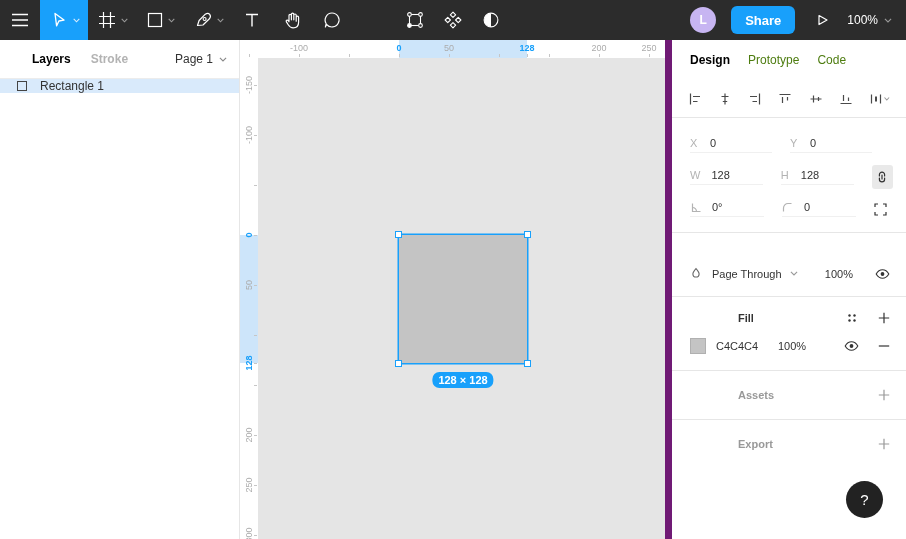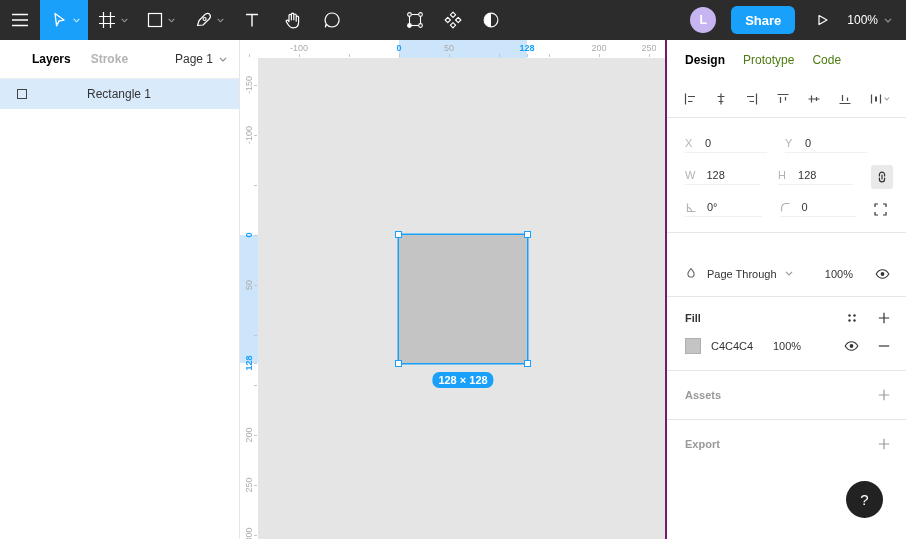--- a/index.html
+++ b/index.html
@@ -27,21 +27,21 @@
   .play{margin-left:18px;cursor:pointer;}
   .zoom-dd{margin-left:16px;display:flex;align-items:center;gap:6px;color:#fff;font-size:12px;cursor:pointer;}
 
   
   .left-panel{position:absolute;top:40px;left:0;width:240px;bottom:0;background:#fff;border-right:1px solid #E6E6E6;z-index:5;}
   .lp-header{height:39px;display:flex;align-items:center;padding:0 12px 0 32px;border-bottom:1px solid #ECECEC;}
   .lp-tab{font-size:12px;font-weight:600;cursor:pointer;}
   .lp-tab.active{color:#000;}
   .lp-tab.inactive{color:#B3B3B3;margin-left:20px;}
   .page-sel{margin-left:auto;display:flex;align-items:center;gap:6px;font-size:12px;color:#333;cursor:pointer;}
-  .layer-row{height:30px;display:flex;align-items:center;padding-left:17px;font-size:12px;color:#333;cursor:pointer;gap:47px;}
+  .layer-row{height:14px;display:flex;align-items:center;padding-left:17px;font-size:12px;color:#333;cursor:pointer;}
   .layer-row.selected{background:#D9EAFB;}
   .sq-icon{width:10px;height:10px;border:1px solid #444;margin-right:13px;flex:0 0 auto;}
 
   
   .canvas-area{position:absolute;top:40px;left:240px;right:241px;bottom:0;background:#7f1d1d;}
   .ruler-top{position:absolute;top:0;left:0;right:0;height:18px;background:#fff;overflow:hidden;z-index:2;}
   .ruler-left{position:absolute;top:18px;left:0;width:18px;bottom:0;background:#fff;overflow:hidden;z-index:2;}
   .ruler-hl{position:absolute;background:#CDE5FA;}
   .ruler-top .ruler-hl{top:0;bottom:0;}
   .ruler-left .ruler-hl{left:0;right:0;}
@@ -54,39 +54,39 @@
   .ruler-left .r-tick{right:1px;height:1px;width:3px;}
   .canvas{position:absolute;top:18px;left:18px;right:0;bottom:0;background:#E5E5E5;overflow:hidden;}
   .sel-rect{position:absolute;left:141px;top:177px;width:128px;height:128px;background:#C4C4C4;
             box-shadow:0 0 0 1.5px #18A0FB;cursor:move;}
   .handle{position:absolute;width:7px;height:7px;background:#fff;border:1px solid #18A0FB;}
   .h-tl{left:-4px;top:-4px;} .h-tr{right:-4px;top:-4px;} .h-bl{left:-4px;bottom:-4px;} .h-br{right:-4px;bottom:-4px;}
   .size-badge{position:absolute;left:50%;top:calc(100% + 9px);transform:translateX(-50%);
               color:#fff;font-size:11px;font-weight:600;padding:2px 6px;border-radius:7px;white-space:nowrap;}
 
   
-  .right-panel{position:absolute;top:40px;right:0;width:241px;bottom:0;background:#fff;border-left:2px solid #701a75;font-size:11px;}
+  .right-panel{position:absolute;top:40px;right:0;width:241px;bottom:0;background:#fff;border-left:7px solid #701a75;font-size:11px;}
   .rp-tabs{height:40px;display:flex;align-items:center;padding-left:18px;gap:18px;font-size:12px;}
   .rp-tab{cursor:pointer;color:#4d7c0f;}
   .rp-tab.active{color:#000;font-weight:600;}
   .rp-align{height:38px;display:flex;align-items:center;justify-content:space-between;
             padding:0 16px 0 15px;border-bottom:1px solid #E6E6E6;color:#4A4A4A;}
   .al-btn{cursor:pointer;display:flex;align-items:center;}
   .rp-props{padding:11px 0 7px;}
   .prop-row{display:flex;align-items:center;height:32px;padding-left:18px;}
   .prop-cell{width:82px;margin-right:18px;display:flex;align-items:baseline;gap:11px;
              border-bottom:1px solid #F0F0F0;padding-bottom:3px;cursor:text;}
   .prop-label{color:#B3B3B3;min-width:9px;}
   .prop-glyph{color:#B3B3B3;display:flex;align-items:center;min-width:9px;align-self:center;}
   .prop-value{color:#333;}
   .prop-action{margin-left:auto;margin-right:13px;}
   .constrain-btn{width:24px;height:24px;border-radius:3px;background:#E9E9E9;display:flex;align-items:center;justify-content:center;cursor:pointer;}
   .icon-btn{cursor:pointer;display:flex;align-items:center;justify-content:center;color:#333;}
   .rp-section{border-top:1px solid #E6E6E6;}
-  .sec-head{font-weight:600;color:#333;}
+  .sec-head{font-weight:600;color:#333;margin-left:48px;}
   .layer-sec{padding:17px 0 16px;}
   .layer-sec .sec-head{margin-left:18px;}
   .blend-row{margin-top:17px;display:flex;align-items:center;padding:0 16px 0 18px;}
   .blend-name{margin-left:10px;color:#333;cursor:pointer;}
   .blend-row .pct{margin-left:auto;margin-right:22px;cursor:text;}
   .fill-sec{padding:15px 0 16px;}
   .sec-head-row{display:flex;align-items:center;padding:0 16px 0 18px;}
   .sec-head-row .acts{margin-left:auto;display:flex;align-items:center;gap:20px;}
   .fill-row{margin-top:14px;display:flex;align-items:center;padding:0 16px 0 18px;}
   .swatch{width:16px;height:16px;border:1px solid rgba(0,0,0,.1);cursor:pointer;}

